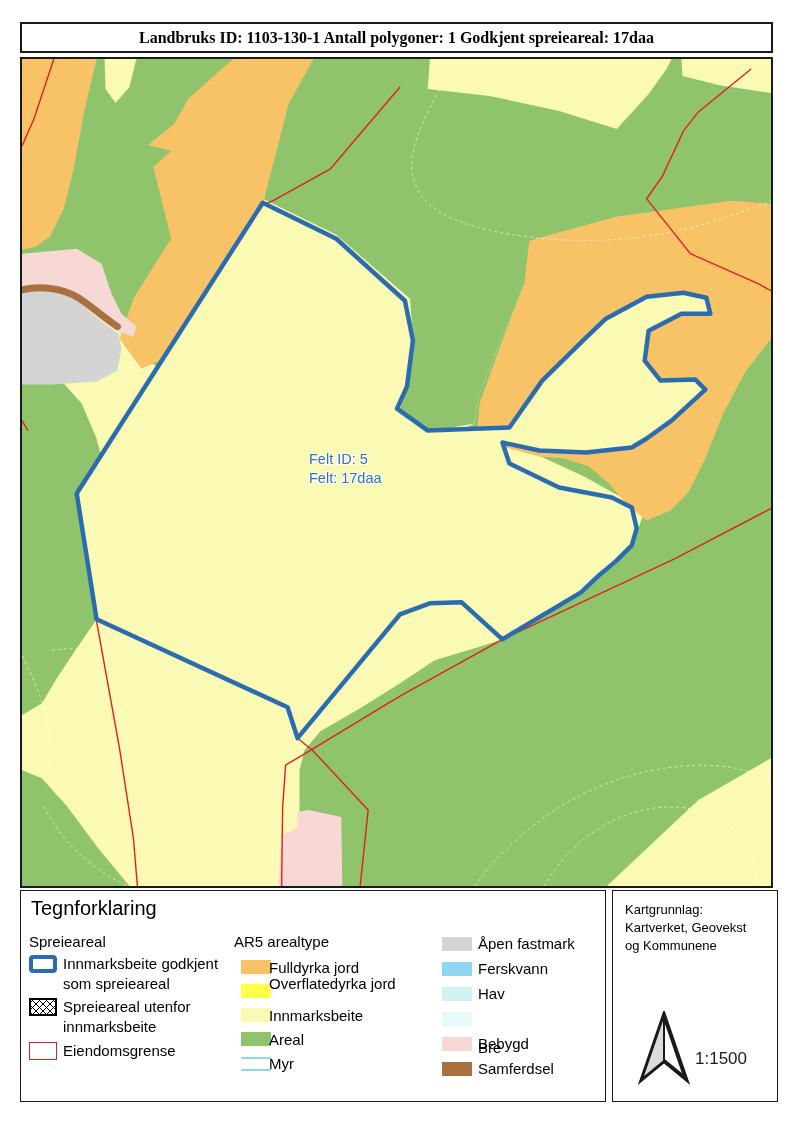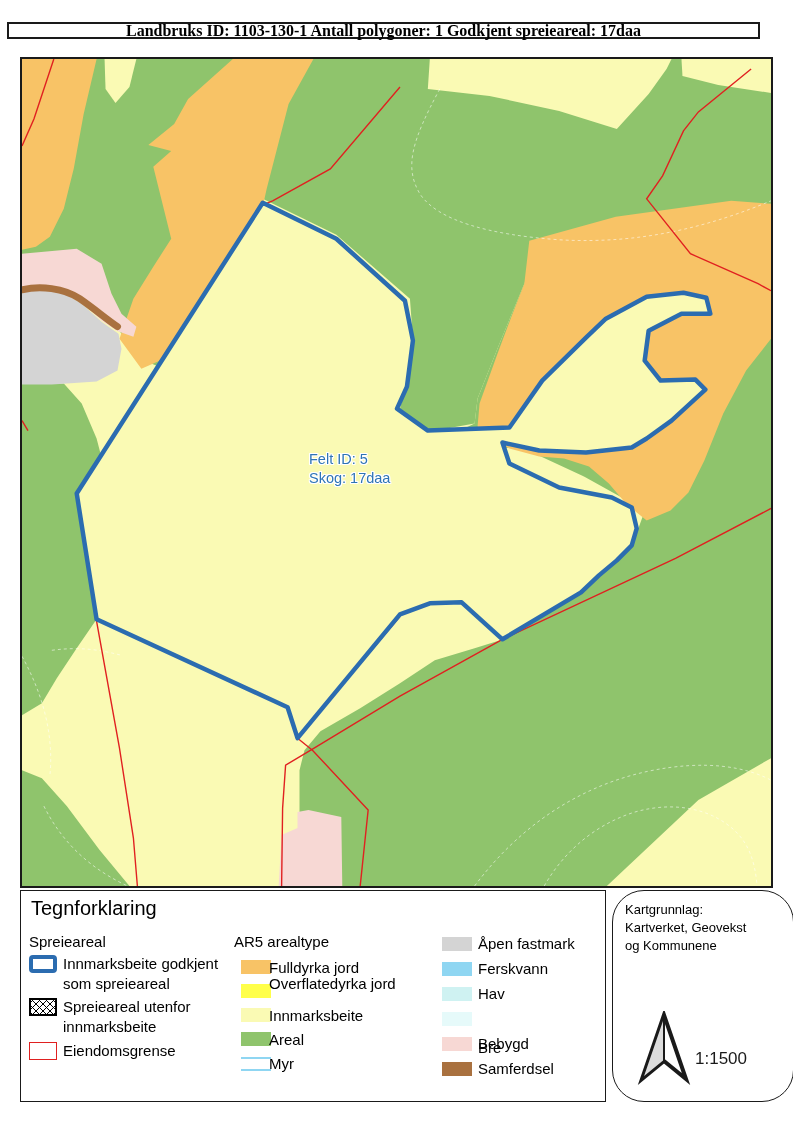--- a/index.html
+++ b/index.html
@@ -1,28 +1,28 @@
 <!DOCTYPE html>
 <html style="--innmarksbeite: #FAFAB4; --skog: #8FC46C; --fulldyrka: #F8C366; --overflatedyrka: #FFFF4A; --apen-fastmark: #D4D4D4; --ferskvann: #8FD6F2; --hav: #CFF2F2; --bre: #E6FAFA; --bebygd: #F7D8D4; --samferdsel: #A9713F; --boundary-blue: #2B6CB0; --property-red: #E02020; --label-blue: #2E74B5;"><head>
 <meta charset="utf-8">
 <style>
   html,body{margin:0;padding:0;background:#ffffff;}
   body{width:793px;height:1122px;position:relative;font-family:"Liberation Sans",sans-serif;}
   .box{position:absolute;background:#fff;border:2px solid #1a1a1a;box-sizing:border-box;}
   
-  #title-box{left:7px;top:22px;width:753px;height:17px;display:flex;align-items:center;justify-content:center;}
+  #title-box{left:20px;top:22px;width:753px;height:31px;display:flex;align-items:center;justify-content:center;}
   #title-box .t{font-family:"Liberation Serif",serif;font-weight:bold;font-size:16px;color:#000;}
   
   #map-box{left:20px;top:57px;width:753px;height:831px;overflow:hidden;}
   #map-box svg{display:block;width:100%;height:100%;}
   #map-label{position:absolute;left:287px;top:391px;color:var(--label-blue);font-size:14.5px;line-height:19px;
     text-shadow:-1px 0 #fff,1px 0 #fff,0 -1px #fff,0 1px #fff,1px 1px #fff,-1px -1px #fff,1px -1px #fff,-1px 1px #fff;}
   
   #legend-box{left:20px;top:890px;width:586px;height:212px;border-width:1.5px;}
-  #kart-box{left:612px;top:890px;width:182px;height:212px;border-width:1.5px;border-radius:32px;}
+  #kart-box{left:612px;top:890px;width:166px;height:212px;border-width:1.5px;}
   .lg-title{position:absolute;left:10px;top:6px;font-size:20px;color:#000;}
   .lg-sub{position:absolute;font-size:15px;color:#000;}
   .lg-item-label{position:absolute;font-size:15px;color:#000;white-space:nowrap;}
   .sw{position:absolute;box-sizing:border-box;}
   .sw-blue{width:28px;height:18px;border:4px solid var(--boundary-blue);border-radius:4px;background:#fff;}
   .sw-hatch{width:28px;height:18px;border:2px solid #000;background:
      repeating-linear-gradient(45deg,#000 0,#000 1px,transparent 1px,transparent 5px),
      repeating-linear-gradient(-45deg,#000 0,#000 1px,transparent 1px,transparent 5px),#fff;}
   .sw-red{width:28px;height:18px;border:1.5px solid var(--property-red);background:#fff;}
   .sw-fill{width:30px;height:14px;}
@@ -79,21 +79,21 @@
       <path d="M733,10 L680,53 L665,72 L644,117 L628,140 L672,195 L740,225 L753,232"></path>
       <path d="M753,450 L657,500 L483,581 L380,638 L292,691 L265,707 L262,750 L261,828"></path>
       <path d="M380,558 L277,680 L292,692 L348,752 L340,828"></path>
       <path d="M0,362 L6,372"></path>
     </g>
 
     <path style="fill:var(--innmarksbeite);stroke:var(--boundary-blue)" stroke-width="4.5" stroke-linejoin="round" d="M242,144 L316,180 L385,242 L393,282 L387,328 L377,350 L408,372 L490,369 L523,322 L567,279 L587,260 L628,238 L665,234 L688,239 L692,255 L663,255 L630,272 L626,302 L642,322 L677,321 L687,331 L653,362 L628,380 L613,389 L567,394 L520,392 L483,384 L490,405 L540,429 L593,439 L613,449 L618,470 L613,487 L598,502 L580,517 L562,534 L483,581 L442,544 L410,545 L380,556 L277,680 L267,649 L75,561 L55,435 Z"></path>
   </svg>
   <div id="map-label">
     <div>Felt ID: 5</div>
-    <div>Skog: 17daa</div>
+    <div>Felt: 17daa</div>
   </div>
 </div>
 
 <div class="box" id="legend-box">
   <div class="lg-title">Tegnforklaring</div>
 
   <div class="lg-sub" style="left:8px;top:42px;">Spreieareal</div>
   <div class="sw sw-blue" style="left:8px;top:64px;"></div>
   <div class="lg-item-label" style="left:42px;top:64px;">Innmarksbeite godkjent</div>
   <div class="lg-item-label" style="left:42px;top:84px;">som spreieareal</div>

